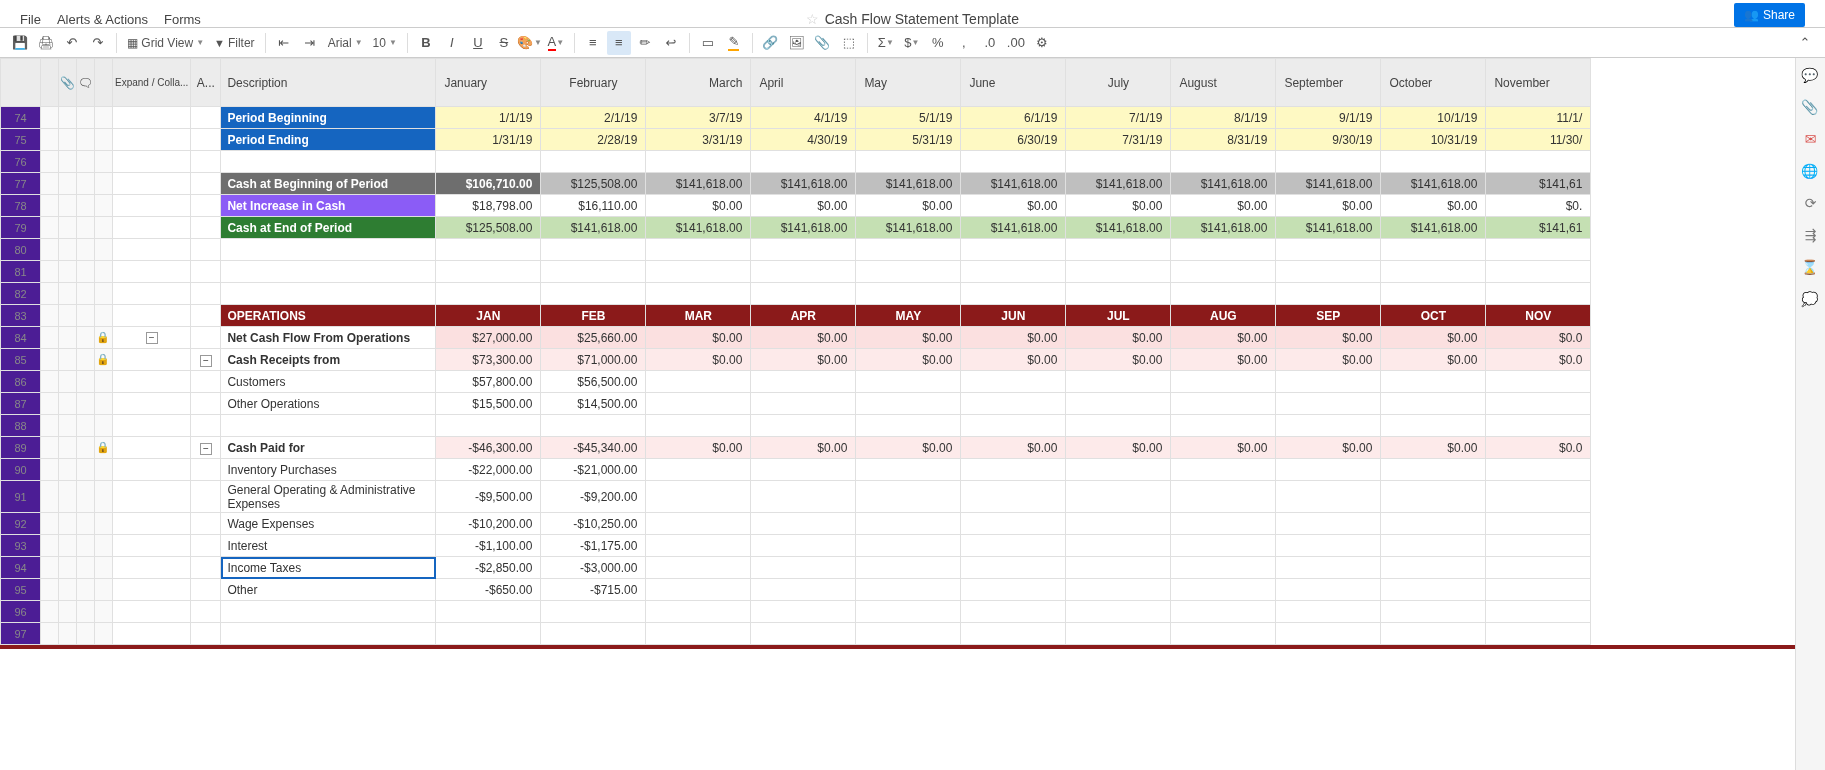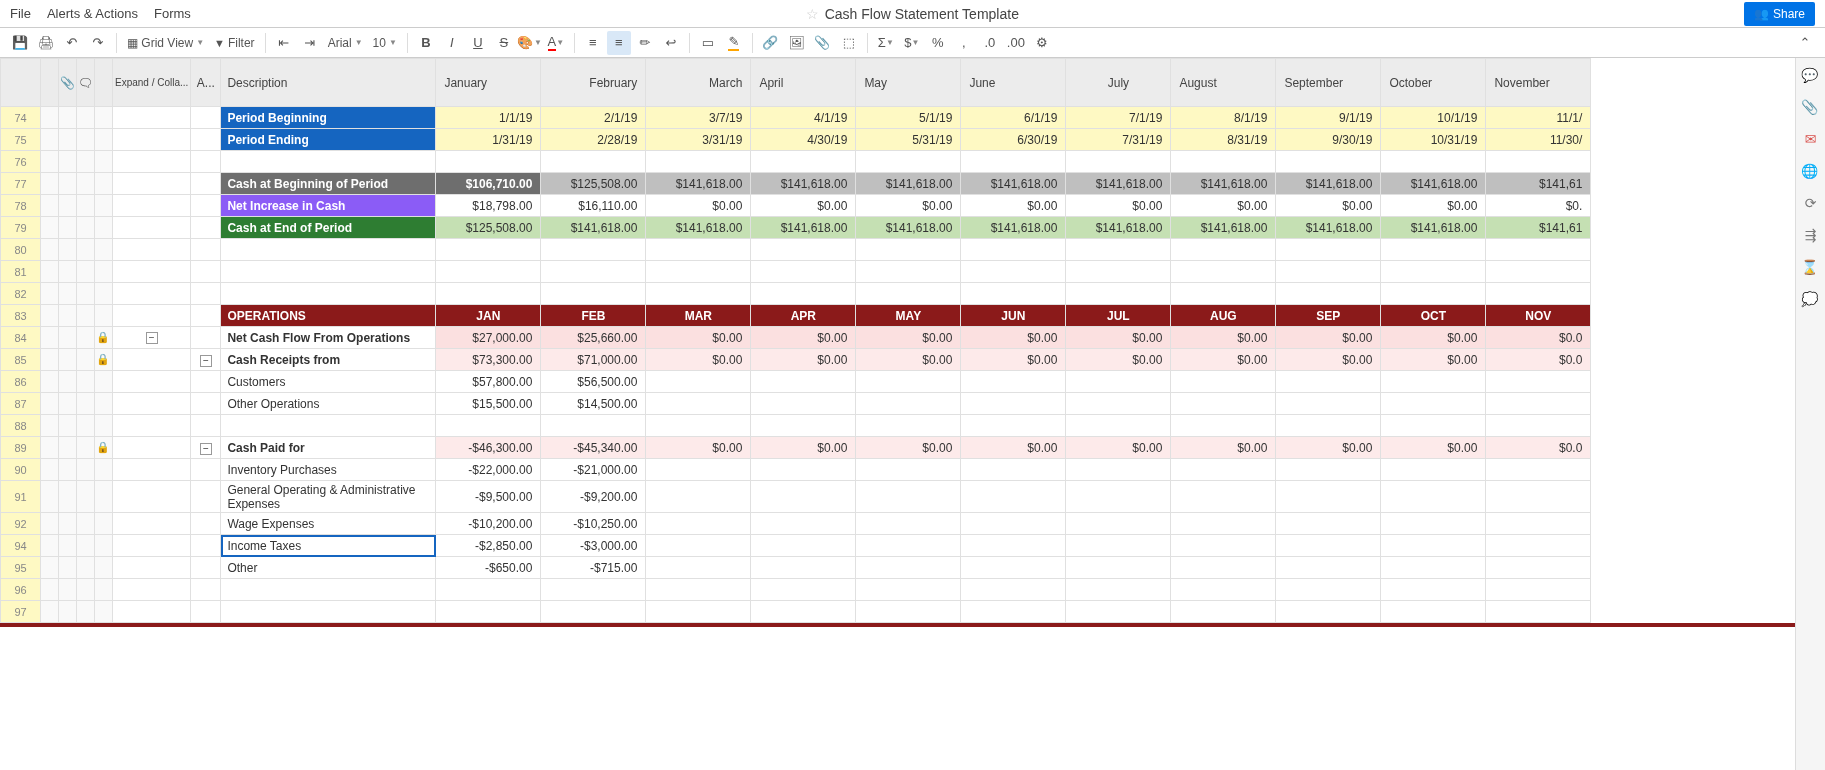--- a/index.html
+++ b/index.html
@@ -1,18 +1,18 @@
 <!DOCTYPE html>
 <html><head>
 <meta charset="utf-8">
 <style>
 * { margin:0; padding:0; box-sizing:border-box; }
 body { font-family:Arial,sans-serif; font-size:12px; color:#333; background:#fff; overflow:hidden; }
 
-.topbar { height:28px; border-bottom:1px solid #ccc; display:flex; align-items:center; padding:0 10px; position:relative;gap:9px; }
+.topbar { height:28px; border-bottom:1px solid #ccc; display:flex; align-items:flex-end; padding:0 20px; position:relative;gap:9px; }
 .menu { display:flex; gap:16px; }
 .menu span { cursor:pointer; font-size:13px; color:#444; }
 .title-wrap { position:absolute; left:50%; transform:translateX(-50%); display:flex; align-items:center; gap:6px; font-size:14px; color:#444; }
 .star { color:#ccc; font-size:14px; }
 .share-btn { margin-left:auto; background:#0073e6; color:#fff; padding:5px 10px; border:none; border-radius:2px; font-size:12px; cursor:pointer; display:flex; align-items:center; gap:4px; }
 
 .toolbar { height:30px; border-bottom:1px solid #ccc; display:flex; align-items:center; padding:0 8px; gap:2px; background:#fff; }
 .tbtn { width:24px; height:24px; display:flex; align-items:center; justify-content:center; cursor:pointer; color:#555; border-radius:2px; font-size:13px; }
 .tsep { width:1px; height:20px; background:#ddd; margin:0 4px; }
 .tsel { display:flex; align-items:center; gap:3px; padding:0 4px; cursor:pointer; color:#555; font-size:12px; }
@@ -21,21 +21,21 @@
 .collapse-right { margin-left:auto; }
 
 .main { display:flex; height:calc(100vh - 58px); }
 .sheet-wrap { flex:1; overflow:auto; position:relative; }
 .rpanel { width:30px; background:#f5f5f5; border-left:1px solid #ddd; display:flex; flex-direction:column; align-items:center; padding-top:8px; gap:14px; }
 .rpanel div { width:18px; height:18px; color:#777; cursor:pointer; display:flex; align-items:center; justify-content:center; font-size:14px; }
 
 table { border-collapse:collapse; table-layout:fixed; }
 th, td { border:1px solid #e0e0e0; height:22px; font-size:12px; overflow:hidden; white-space:nowrap; text-overflow:clip; }
 .colhead th { background:#ececec; color:#444; height:48px; vertical-align:middle; font-weight:normal; position:sticky; top:0; }
-.rownum { width:40px; background:#fef9c3; text-align:center; color:#888; font-size:11px; }
+.rownum { width:40px; background:#4c1d95; text-align:center; color:#888; font-size:11px; }
 .narrow { width:18px; background:#f9f9f9; }
 .expcol { width:55px; font-size:10px; color:#444; padding:2px; }
 .acol { width:30px; }
 .desc { width:215px; padding-left:6px; }
 .mcol { width:105px; text-align:right; padding-right:8px; }
 
 .row-blue .desc { background:#1565c0; color:#fff; font-weight:bold; }
 .row-blue .mcol { background:#fef9c3; }
 .row-gray .desc { background:#6e6e6e; color:#fff; font-weight:bold; }
 .row-gray .mcol { background:#bfbfbf; }
@@ -147,21 +147,21 @@
 <tr>
   <th class="rownum"></th>
   <th class="narrow"></th>
   <th class="narrow">📎</th>
   <th class="narrow">🗨</th>
   <th class="narrow"></th>
   <th class="expcol">Expand / Colla...</th>
   <th class="acol">A...</th>
   <th class="desc" style="text-align:left">Description</th>
   <th class="mcol" style="text-align:left;padding-left:8px">January</th>
-  <th class="mcol" style="text-align:right;padding-left:8px">February</th>
+  <th class="mcol" style="text-align:center;padding-left:8px">February</th>
   <th class="mcol" style="text-align:right;padding-left:8px">March</th>
   <th class="mcol" style="text-align:left;padding-left:8px">April</th>
   <th class="mcol" style="text-align:left;padding-left:8px">May</th>
   <th class="mcol" style="text-align:left;padding-left:8px">June</th>
   <th class="mcol" style="text-align:center;padding-left:8px">July</th>
   <th class="mcol" style="text-align:left;padding-left:8px">August</th>
   <th class="mcol" style="text-align:left;padding-left:8px">September</th>
   <th class="mcol" style="text-align:left;padding-left:8px">October</th>
   <th class="mcol" style="text-align:left;padding-left:8px">November</th>
 </tr>
@@ -560,20 +560,41 @@
             <td class="mcol"></td>
             <td class="mcol"></td>
             <td class="mcol"></td>
             <td class="mcol"></td>
             <td class="mcol"></td>
             <td class="mcol"></td>
             <td class="mcol"></td>
             <td class="mcol"></td>
           </tr>
           <tr>
+            <td class="rownum">93</td>
+            <td class="narrow"></td>
+            <td class="narrow"></td>
+            <td class="narrow"></td>
+            <td class="narrow lock"></td>
+            <td class="expcol"></td>
+            <td class="acol"></td>
+            <td class="desc" style="">Interest</td>
+            <td class="mcol">-$1,100.00</td>
+            <td class="mcol">-$1,175.00</td>
+            <td class="mcol"></td>
+            <td class="mcol"></td>
+            <td class="mcol"></td>
+            <td class="mcol"></td>
+            <td class="mcol"></td>
+            <td class="mcol"></td>
+            <td class="mcol"></td>
+            <td class="mcol"></td>
+            <td class="mcol"></td>
+          </tr>
+          <tr>
             <td class="rownum">94</td>
             <td class="narrow"></td>
             <td class="narrow"></td>
             <td class="narrow"></td>
             <td class="narrow lock"></td>
             <td class="expcol"></td>
             <td class="acol"></td>
             <td class="desc sel-cell" style="">Income Taxes</td>
             <td class="mcol">-$2,850.00</td>
             <td class="mcol">-$3,000.00</td>

